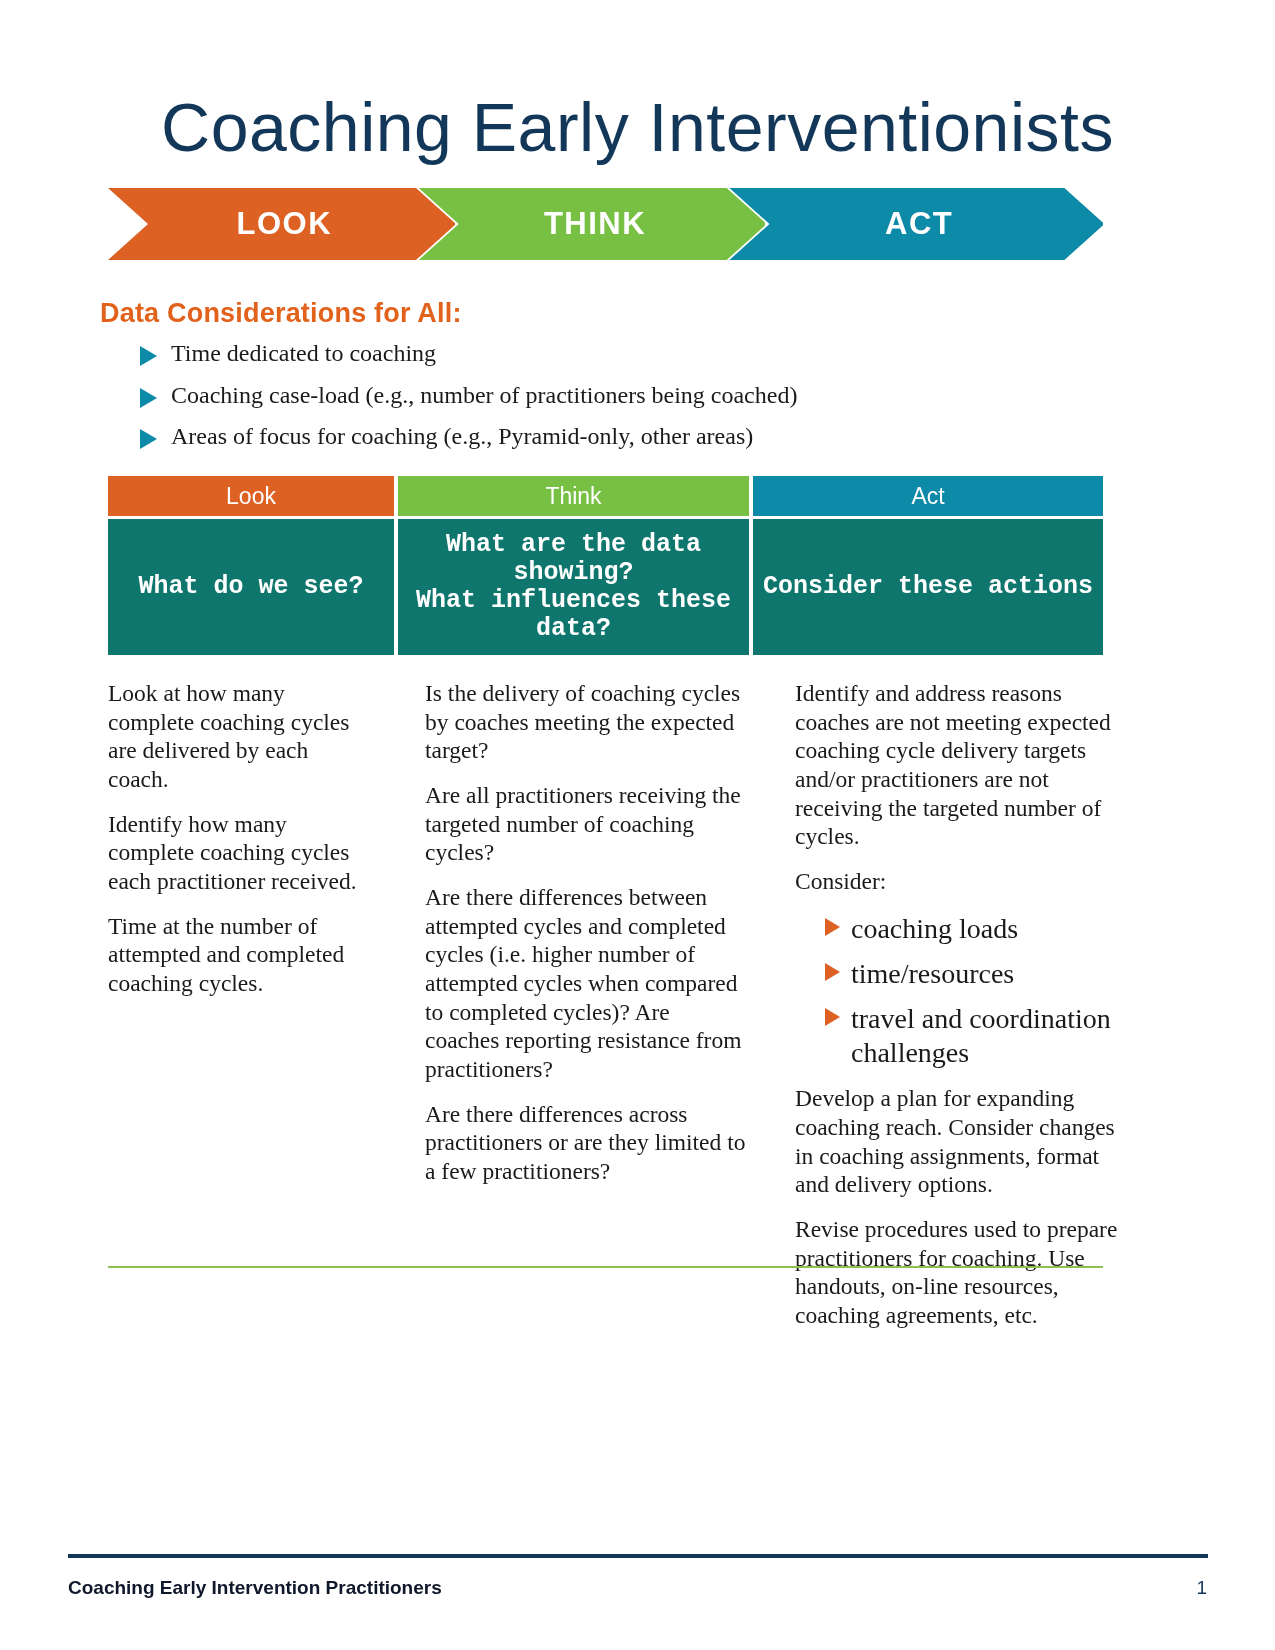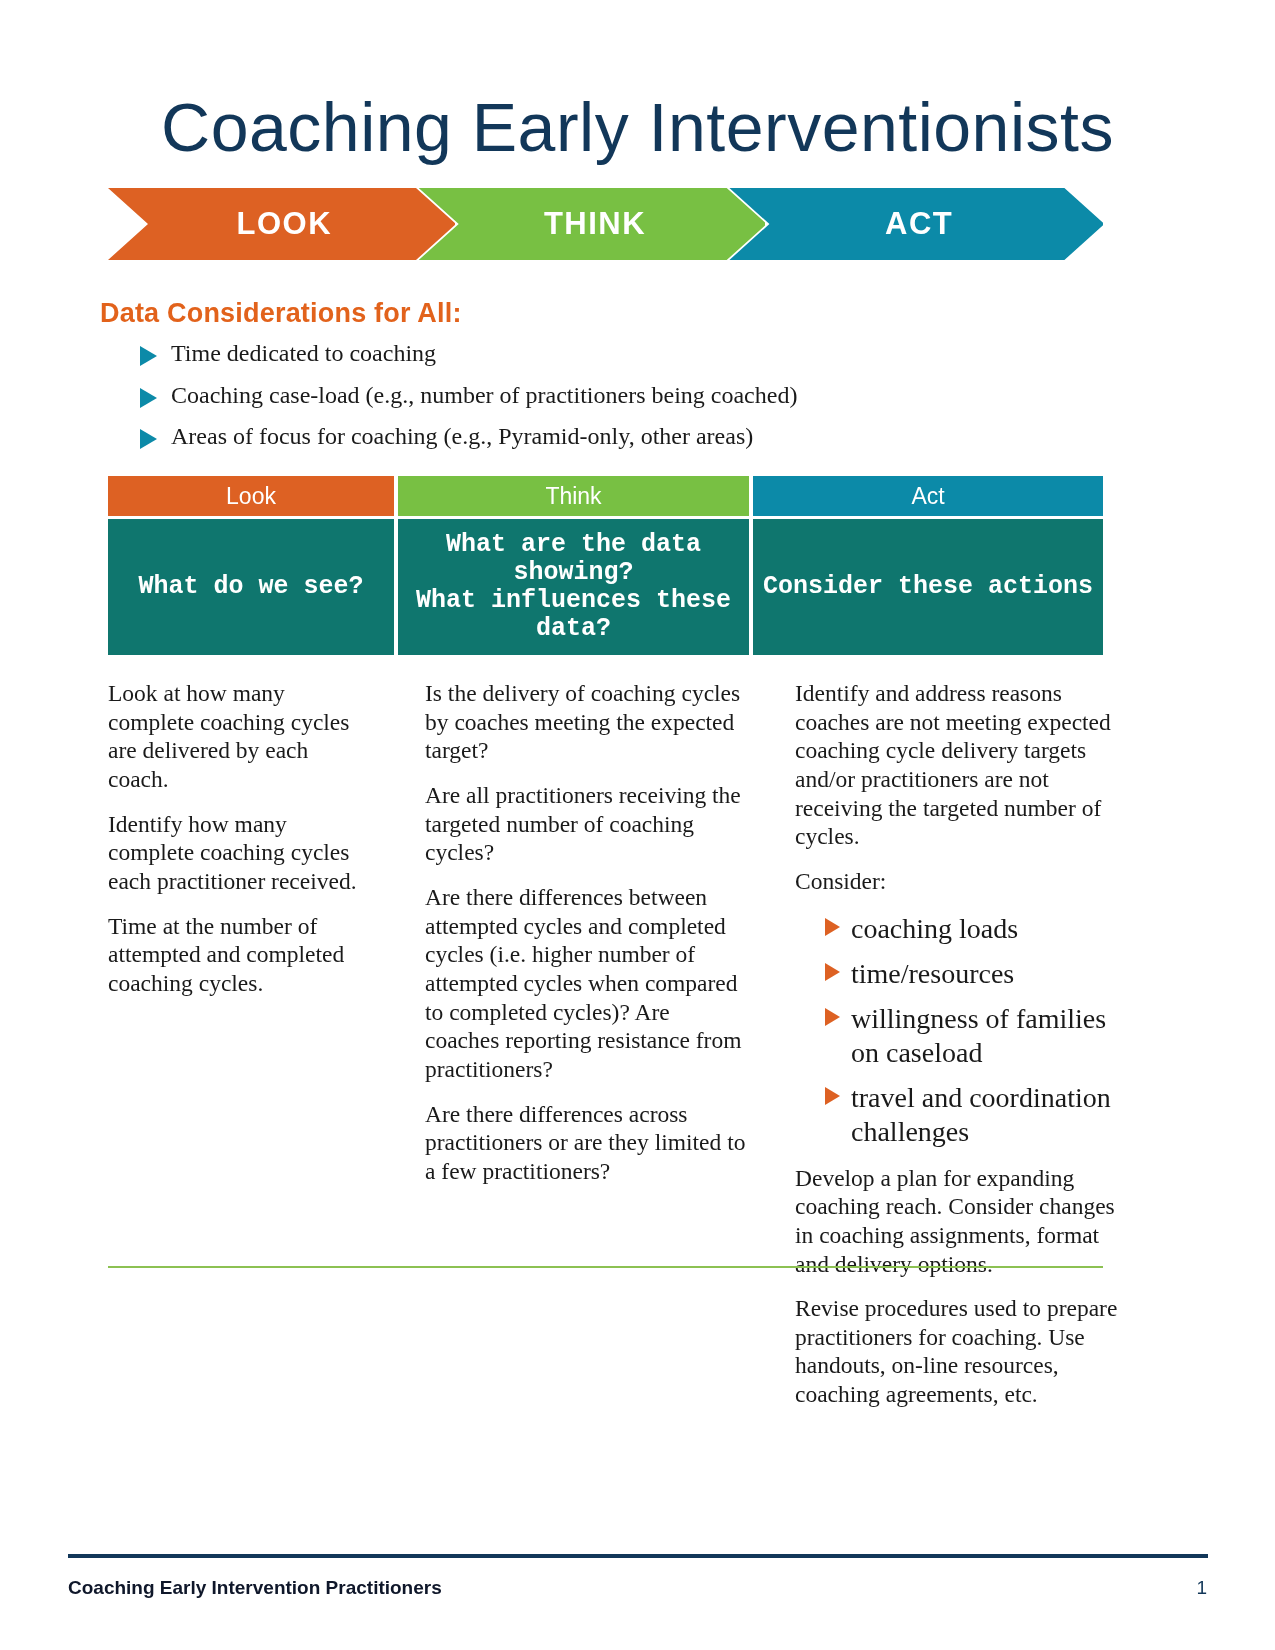--- a/index.html
+++ b/index.html
@@ -324,24 +324,20 @@
           <div class="sub-item">
             <span class="arrow arrow-orange"></span>
             <span>coaching loads</span>
           </div>
           <div class="sub-item">
             <span class="arrow arrow-orange"></span>
             <span>time/resources</span>
           </div>
           <div class="sub-item">
             <span class="arrow arrow-orange"></span>
-            <span>willingness of families on caseload</span>
-          </div>
-          <div class="sub-item">
-            <span class="arrow arrow-orange"></span>
             <span>travel and coordination challenges</span>
           </div>
         </div>
         <p>Develop a plan for expanding coaching reach. Consider changes in coaching assignments, format and delivery options.</p>
         <p>Revise procedures used to prepare practitioners for coaching. Use handouts, on-line resources, coaching agreements, etc.</p>
       </div>
 
     </div>
   </div>
 

